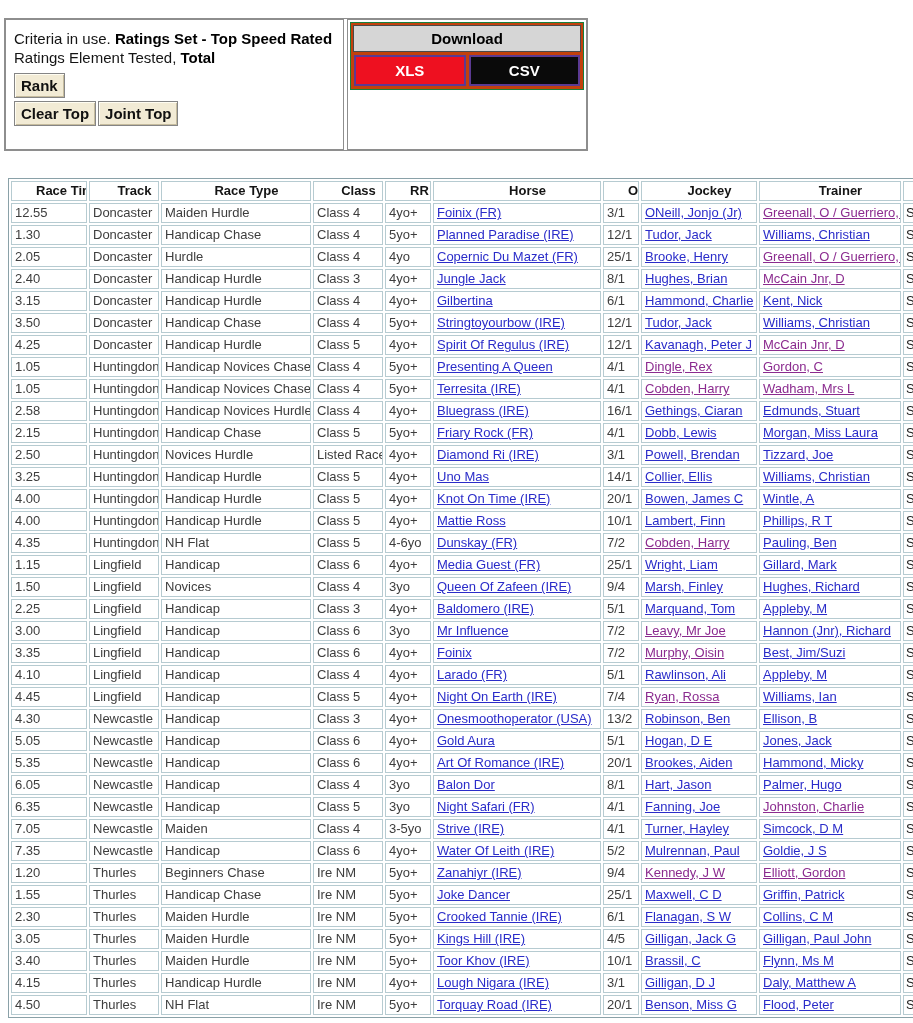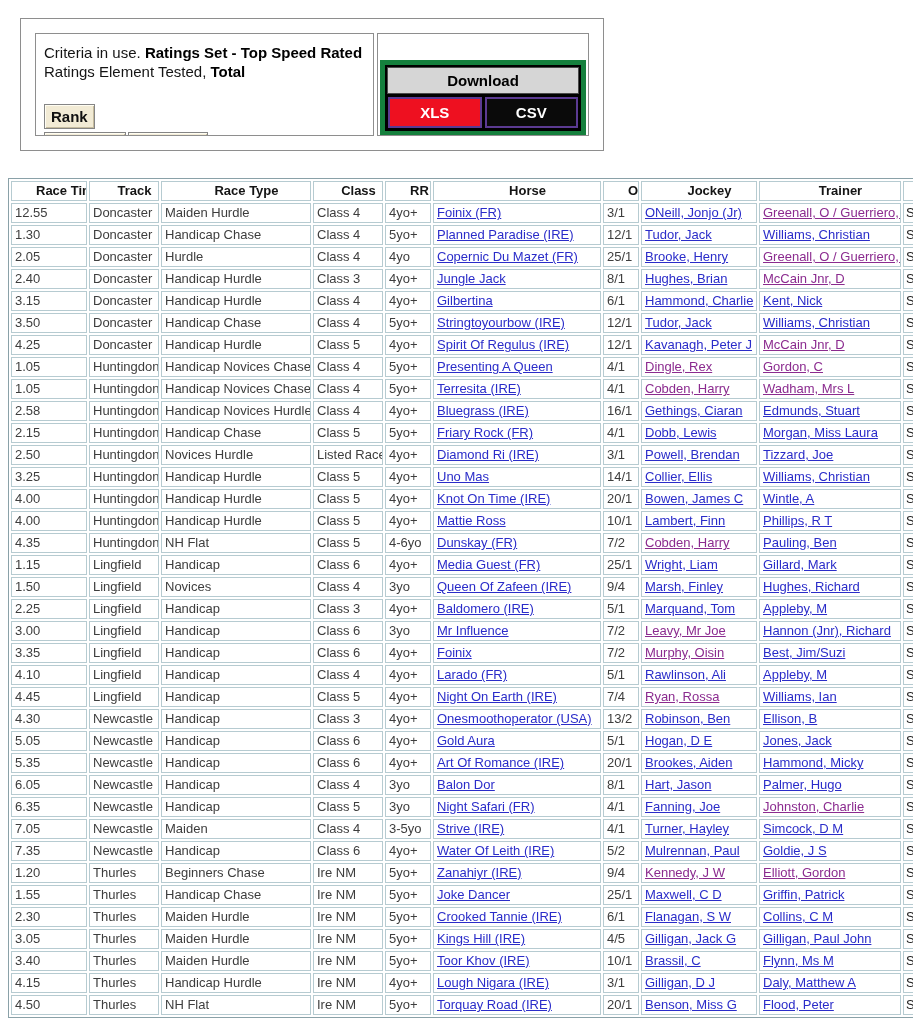--- a/index.html
+++ b/index.html
@@ -13,42 +13,42 @@
     --button-face:#f2ebd5;
   }
   *{box-sizing:border-box;}
   html,body{margin:0;padding:0;}
   body{
     width:913px;height:1023px;overflow:hidden;position:relative;
     background:#ffffff;font-family:"Liberation Sans",sans-serif;
   }
   
   .top-wrap{
-    position:absolute;left:20px;top:18px;width:584px;height:133px;
-    border:1px solid #8e8e8e;background:#fff;display:flex;gap:3px;padding:14px;
+    position:absolute;left:4px;top:18px;width:584px;height:133px;
+    border:1px solid #8e8e8e;background:#fff;display:flex;gap:3px;padding:0;
   }
   .criteria-cell{
     border:1px solid #8e8e8e;width:339px;padding:9px 6px 4px 8px;overflow:hidden;
   }
   .criteria-text{margin:0;font-size:15px;line-height:19px;color:#141414;white-space:nowrap;overflow:hidden;}
   .criteria-text b{font-weight:bold;color:#000;}
   .btn-row{margin:0;}
-  .btn-row.first{margin-top:23px;}
+  .btn-row.first{margin-top:6px;}
   .btn-row.second{margin-top:3px;}
   button.ui-btn{
     background:var(--button-face,#f2ebd5);
     border:1px solid #858585;
     box-shadow:inset 1px 1px 0 #fffdf2, inset -1px -1px 0 #c6bc9e;
     font:bold 15px "Liberation Sans",sans-serif;color:#111;
     padding:3px 6px;margin:0 2px 0 0;cursor:pointer;
   }
   .download-cell{
     border:1px solid #8e8e8e;flex:1;padding:2px;overflow:hidden;
   }
-  .dl{border:5px solid #15803d;background:#000000;padding:2px;margin-top:24px;}
+  .dl{border:1px solid #15803d;background:#c2410c;padding:2px;}
   .dl-head{
     background:#d6d6d6;border:1px solid #4a4a4a;text-align:center;
     font-weight:bold;font-size:15px;color:#000;padding:4px 0;margin-bottom:2px;
   }
   .dl-buttons{display:flex;gap:3px;padding:1px;}
   button.dl-btn{
     flex:1;border:2px solid var(--download-button-border,#5b3a92);
     color:#fff;font:bold 15px "Liberation Sans",sans-serif;
     padding:5px 0;cursor:pointer;
   }

